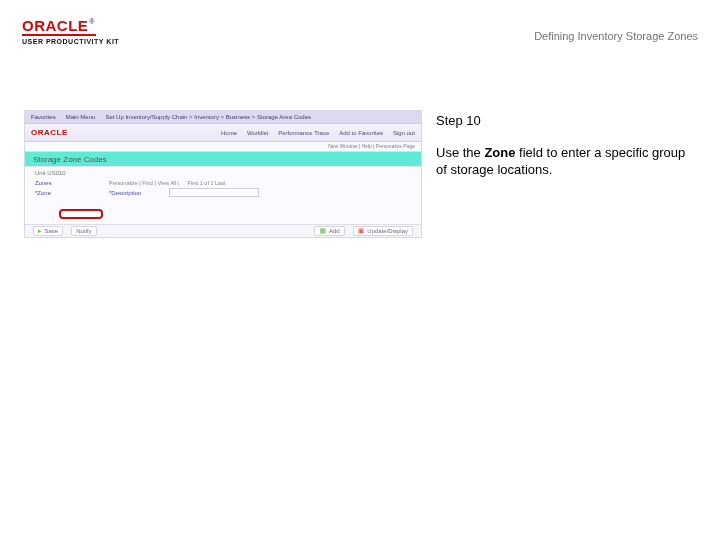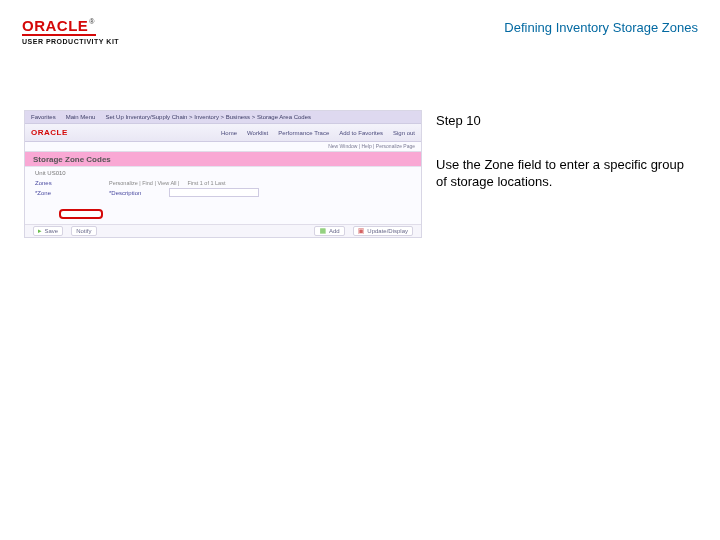--- a/index.html
+++ b/index.html
@@ -47,24 +47,24 @@
     margin-top: 1px;
   }
   .brand-sub {
     font-size: 7px;
     letter-spacing: 0.5px;
     color: #111;
     font-weight: bold;
     margin-top: 2px;
   }
   .page-title {
-    font-size: 13px;
+    font-size: 11px;
     font-weight: normal;
-    color: #0369a1;
-    margin-top: 2px;
+    color: #737373;
+    margin-top: 12px;
   }
   .content-row {
     position: absolute;
     top: 110px;
     left: 24px;
     right: 22px;
     display: flex;
     gap: 14px;
     align-items: flex-start;
   }
@@ -106,26 +106,26 @@
   .ss-bar2 .links { display: flex; gap: 10px; font-size: 6px; color: #4a4a7c; }
   .ss-bar3 {
     height: 10px;
     border-bottom: 1px solid #e0dde9;
     text-align: right;
     font-size: 5px;
     color: #7c7c95;
     padding: 1px 6px 0 0;
   }
   .ss-title {
-    font-weight: bold;
+    font-weight: normal;
     color: #555;
     font-size: 8px;
     padding: 3px 8px 2px 8px;
     border-bottom: 1px solid #e4e2ee;
-    background: #f9a8d4;
+    background: #5eead4;
   }
   .ss-sub {
     font-size: 6px;
     color: #777;
     padding: 3px 10px;
   }
   .ss-row {
     display: flex;
     align-items: center;
     padding: 1px 10px;
@@ -173,23 +173,23 @@
   }
   .ss-foot .ico-green { color: #6bbf4e; font-size: 7px; }
   .ss-foot .ico-red { color: #d46262; font-size: 7px; }
   .instructions {
     flex: 1;
     font-size: 13px;
     line-height: 1.35;
     color: #000;
     padding-top: 2px;
   }
-  .instructions .step { margin-bottom: 26px; }
+  .instructions .step { margin-bottom: 14px; }
   .instructions p { margin-bottom: 14px; }
-  .instructions strong { font-weight: normal; }
+  .instructions strong { font-weight: bold; }
 </style>
 </head>
 <body>
 
 <div class="header">
   <div class="brand">
     <div class="brand-logo">
       <span>ORACLE</span><span class="reg">®</span>
     </div>
     <div class="brand-underline"></div>

